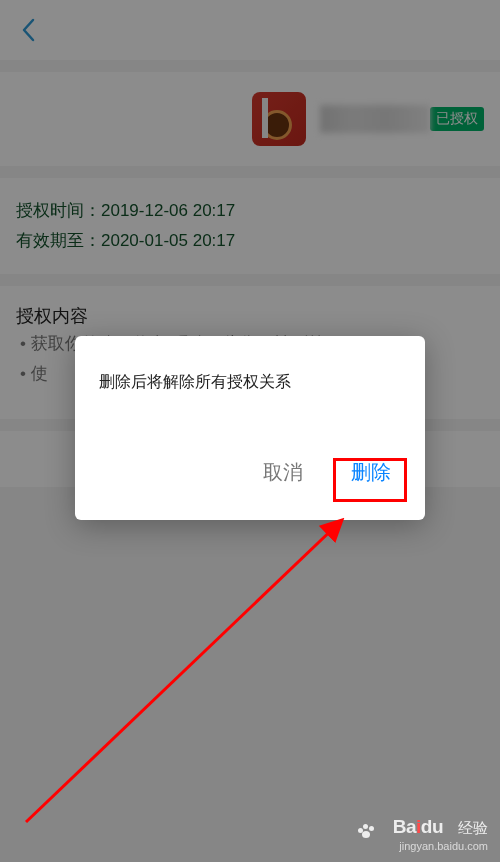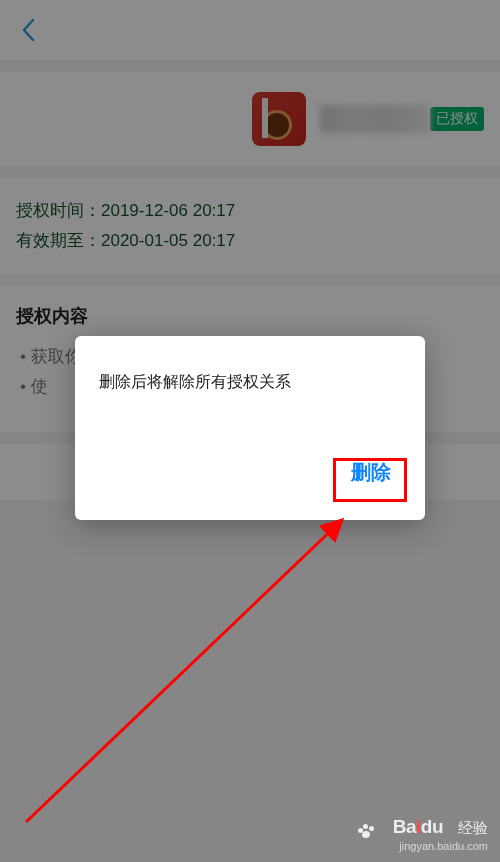--- a/index.html
+++ b/index.html
@@ -108,22 +108,22 @@
       line-height: 30px;
     }
     .content-section {
       background: #ffffff;
       margin-top: 12px;
       padding: 18px 16px 30px 16px;
     }
     .content-title {
       font-size: 18px;
       color: #222;
-      font-weight: 700;
-      margin-bottom: 14px;
+      font-weight: 400;
+      margin-bottom: 1px;
     }
     .content-item {
       font-size: 17px;
       color: #7a7a7a;
       line-height: 30px;
       padding-left: 4px;
     }
     .action-section {
       background: #ffffff;
       margin-top: 12px;
@@ -167,21 +167,21 @@
       cursor: pointer;
       padding: 6px 4px;
     }
     .dialog-delete {
       font-size: 20px;
       color: #0a84ff;
       background: none;
       border: none;
       cursor: pointer;
       padding: 6px 8px;
-      font-weight: 700;
+      font-weight: 400;
     }
     .highlight-box {
       position: absolute;
       border: 3px solid #ff0000;
       pointer-events: none;
       right: 18px;
       bottom: 18px;
       width: 74px;
       height: 44px;
     }
@@ -273,20 +273,21 @@
   </div>
 
   <div class="action-section"></div>
 
 </div>
 
 <div class="overlay">
   <div class="dialog">
     <div class="dialog-message">删除后将解除所有授权关系</div>
     <div class="dialog-actions">
+      <button class="dialog-cancel">取消</button>
       <button class="dialog-delete">删除</button>
     </div>
     <div class="highlight-box"></div>
   </div>
 
   <svg class="arrow-svg" width="500" height="862">
     <defs>
       <marker id="arrowhead" markerWidth="8" markerHeight="8" refX="6" refY="4" orient="auto">
         <path d="M0,0 L8,4 L0,8 Z" fill="#ff0000"></path>
       </marker>

